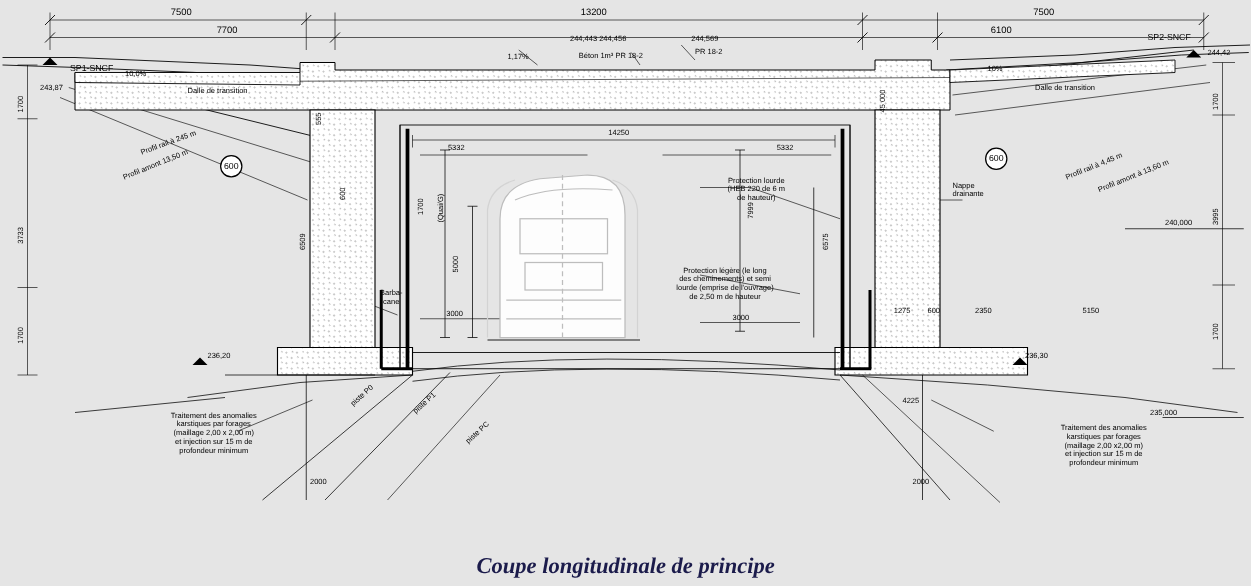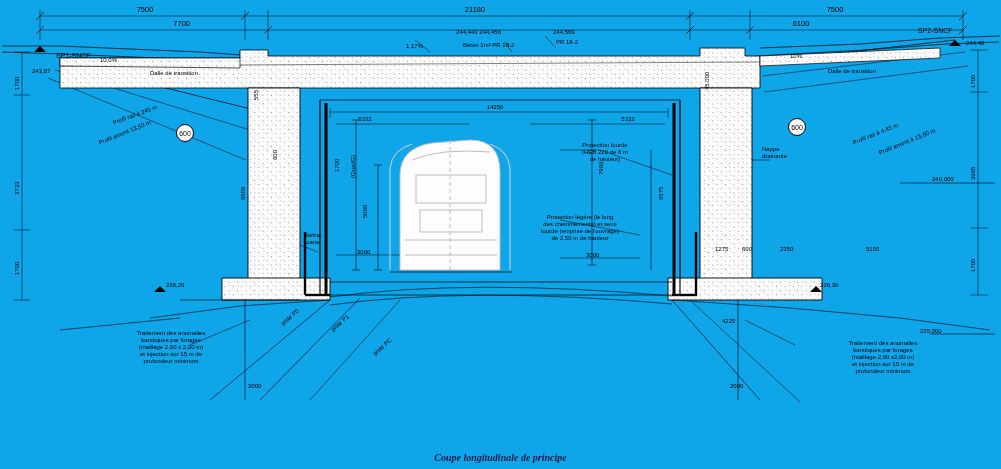--- a/index.html
+++ b/index.html
@@ -1,24 +1,24 @@
 <!DOCTYPE html>
 <html><head>
 <meta charset="utf-8">
 <style>
   html,body{margin:0;padding:0;background:#ffffff;}
   body{width:1001px;height:469px;font-family:"Liberation Sans",sans-serif;color:#000;}
-  #stage{position:relative;width:1001px;height:469px;overflow:hidden;background:#0ea5e9;}
+  #stage{position:relative;width:1001px;height:469px;overflow:hidden;background:#e5e5e5;}
   #stage svg{position:absolute;left:0;top:0;}
   .lbl{position:absolute;font-size:7px;line-height:8px;color:#000;white-space:pre;}
   .lbl.c{text-align:center;}
   .vert{transform-origin:0 0;}
   .caption{position:absolute;left:0;right:0;bottom:6px;text-align:center;
            font-family:"Liberation Serif",serif;font-style:italic;font-weight:bold;
-           font-size:10px;color:#1b1b4b;}
+           font-size:18px;color:#1b1b4b;}
   .dimtxt{font-size:7.5px;}
   .tiny{font-size:6px;line-height:7px;}
   .circ{position:absolute;width:16px;height:16px;border:1px solid #000;border-radius:50%;
         font-size:7px;display:flex;align-items:center;justify-content:center;background:#fff;}
 </style>
 </head>
 <body>
 
 <div id="stage">
 
@@ -203,21 +203,21 @@
       <line x1="190" y1="345" x2="250" y2="320"></line>
       <line x1="795" y1="345" x2="745" y2="320"></line>
       <line x1="415" y1="40" x2="430" y2="52"></line>
       <line x1="545" y1="36" x2="556" y2="48"></line>
       <line x1="505" y1="42" x2="512" y2="52"></line>
     </g>
   </svg>
 
   <div class="lbl c dimtxt" style="left:100px;top:6px;width:90px;">7500</div>
   <div class="lbl c dimtxt" style="left:100px;top:20px;width:90px;text-align:right;">7700</div>
-  <div class="lbl c dimtxt" style="left:430px;top:6px;width:90px;">21180</div>
+  <div class="lbl c dimtxt" style="left:430px;top:6px;width:90px;">13200</div>
   <div class="lbl c dimtxt" style="left:790px;top:6px;width:90px;">7500</div>
   <div class="lbl c dimtxt" style="left:756px;top:20px;width:90px;">6100</div>
 
   <div class="lbl" style="left:56px;top:52px;">SP1-SNCF</div>
   <div class="lbl tiny" style="left:32px;top:68px;">243,87</div>
   <div class="lbl tiny" style="left:100px;top:57px;">10,0%</div>
   <div class="lbl tiny" style="left:150px;top:70px;">Dalle de transition</div>
   <div class="lbl tiny vert" style="left:112px;top:120px;transform:rotate(-20deg);">Profil rail à 245 m</div>
   <div class="lbl tiny vert" style="left:98px;top:140px;transform:rotate(-22deg);">Profil amont 13,50 m</div>
 

